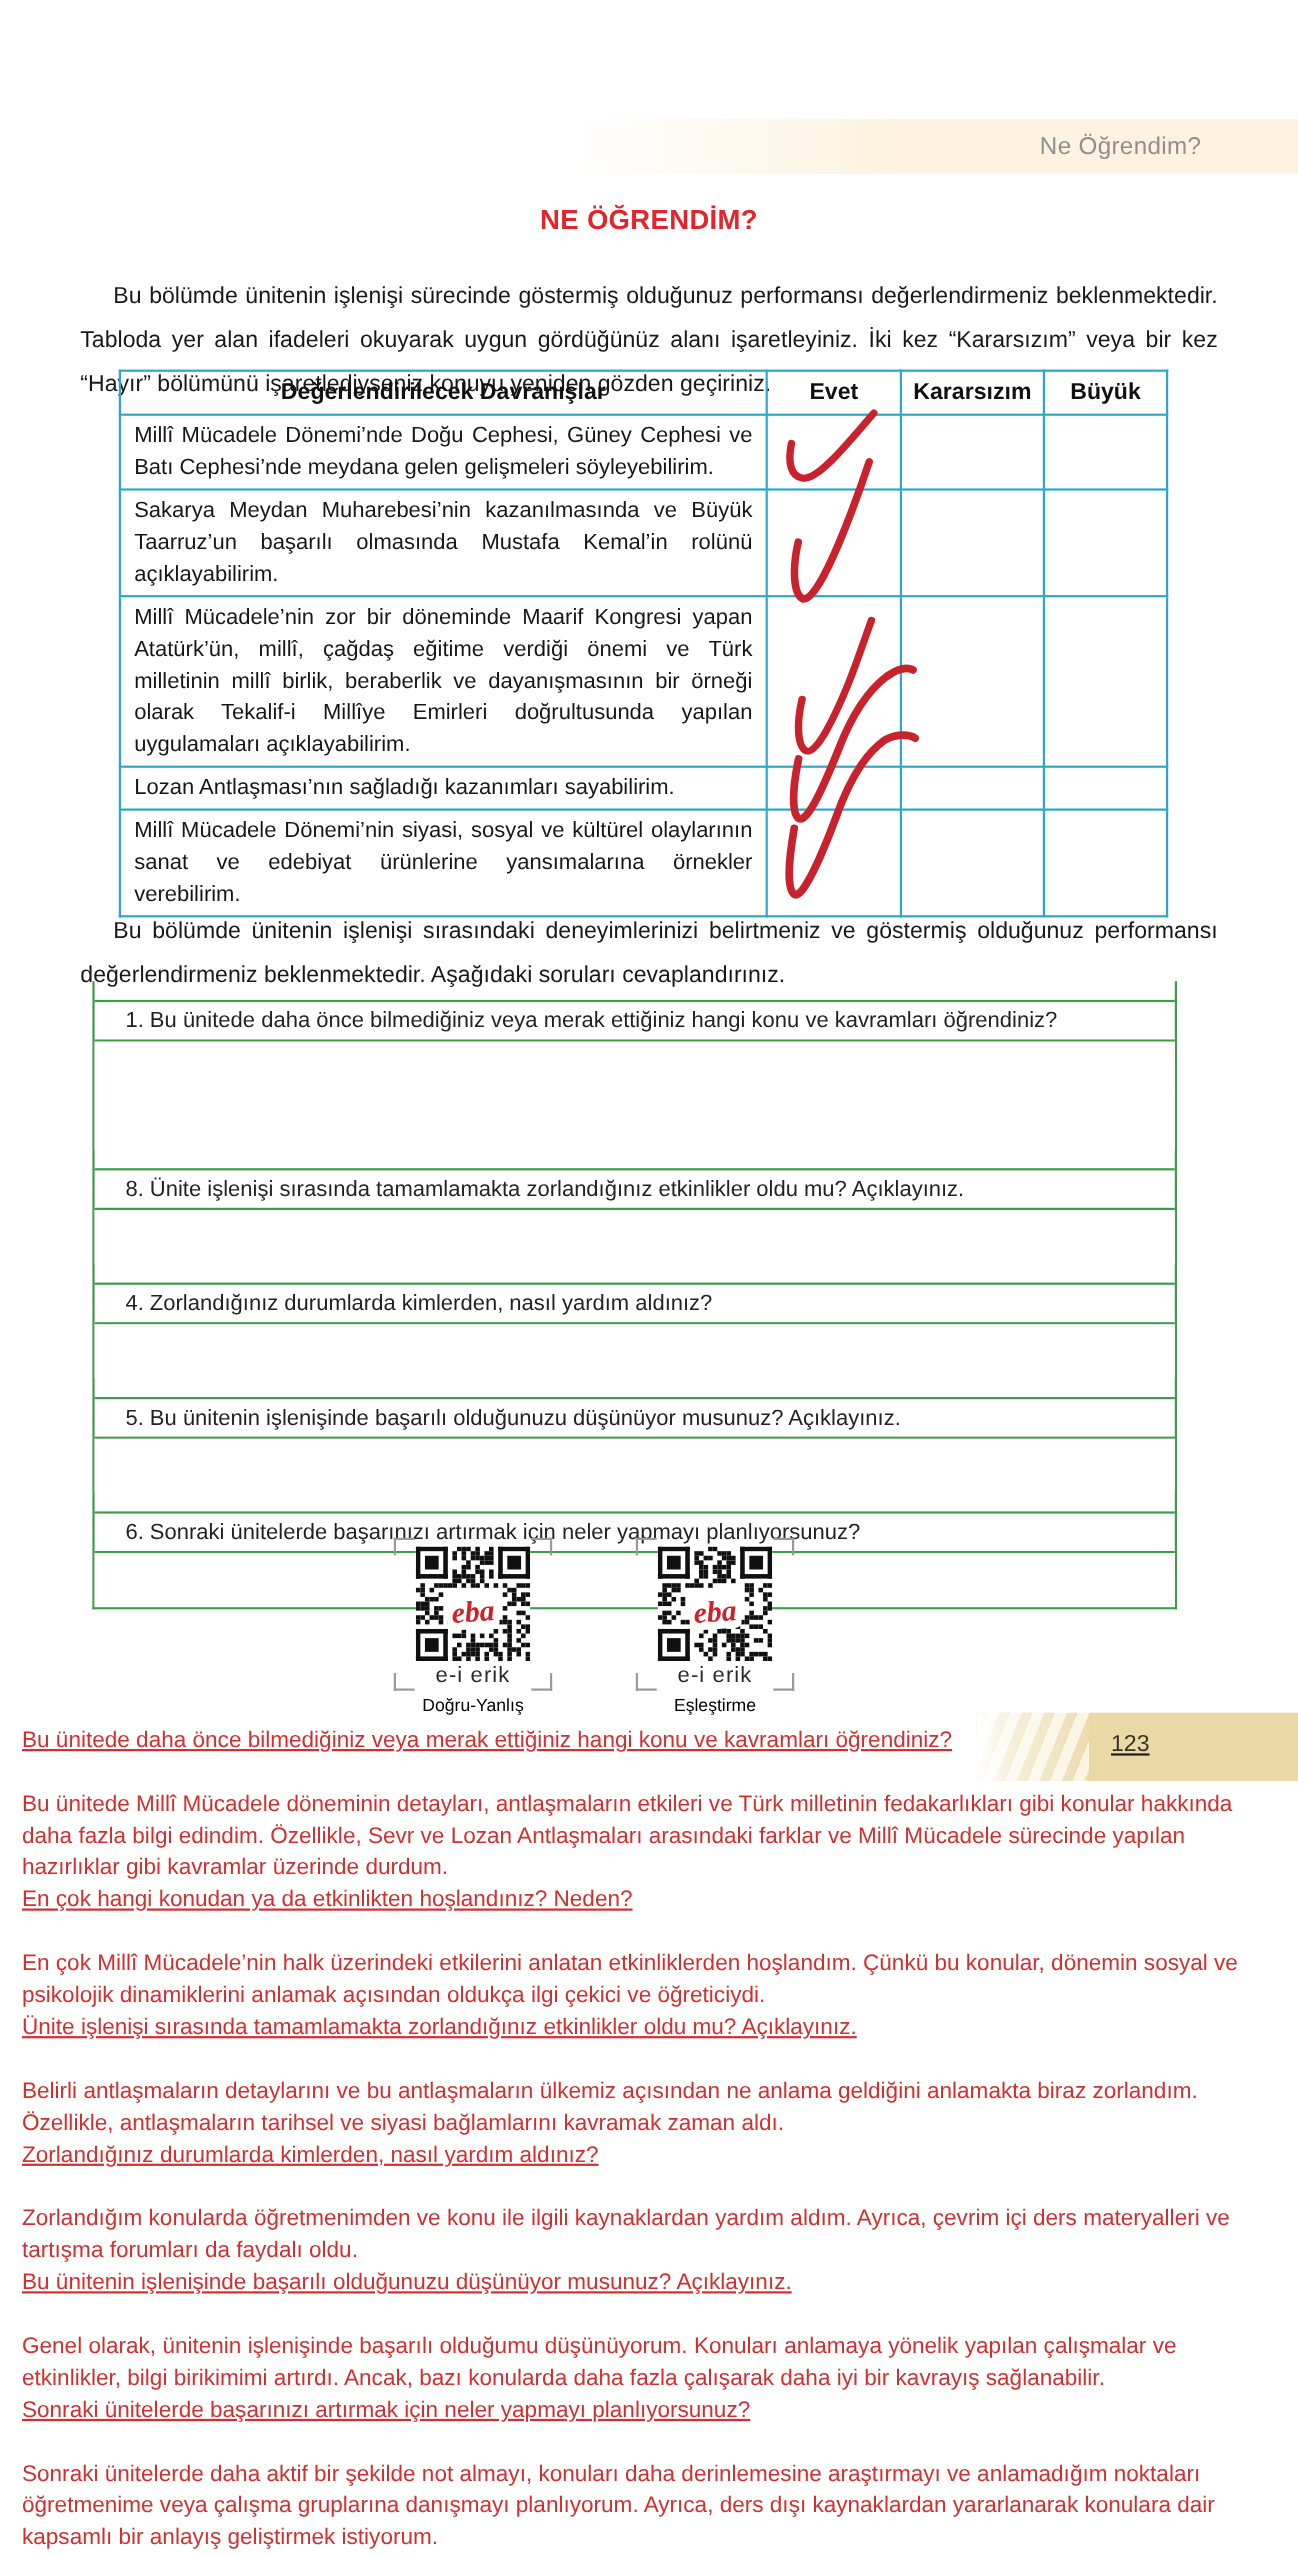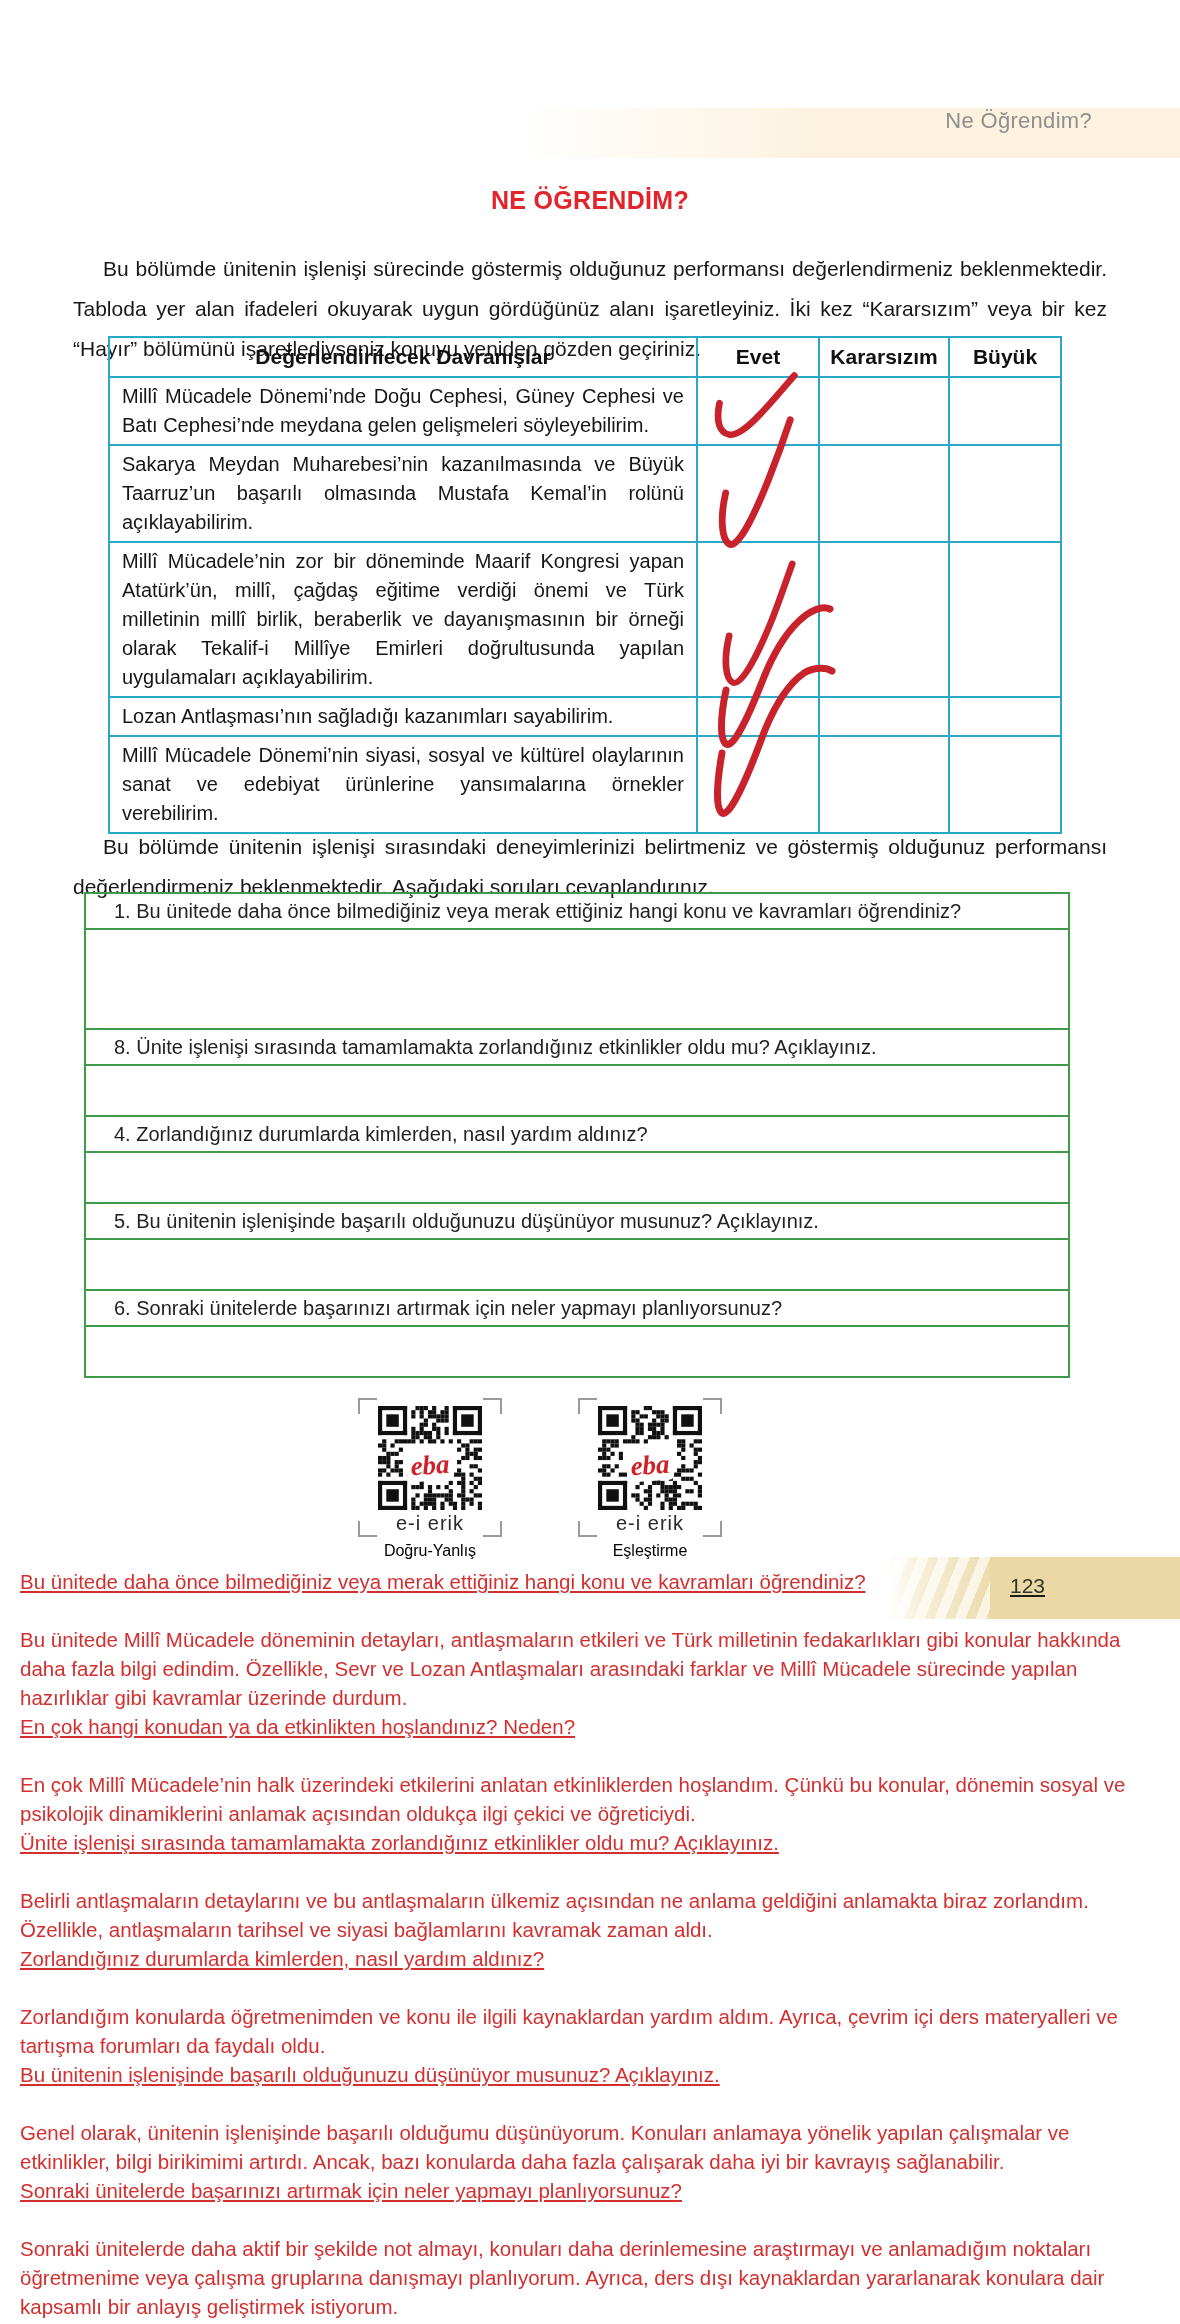--- a/index.html
+++ b/index.html
@@ -4,21 +4,21 @@
 <style>
   html,body{margin:0;padding:0;}
   body{
     width:1180px;height:2324px;position:relative;overflow:hidden;
     background:#ffffff;font-family:"Liberation Sans",sans-serif;color:#1c1c1c;
   }
   
   .header-strip{
     position:absolute;top:108px;left:520px;right:0;height:50px;
     background:linear-gradient(to right, rgba(252,242,223,0) 0%, #fcf2df 45%);
-    display:flex;align-items:flex-start;justify-content:flex-end;
+    display:flex;align-items:center;justify-content:flex-end;
   }
   .header-strip .tab-label{color:#8f8f8f;font-size:22px;padding-right:88px;letter-spacing:.3px;}
   
   .page-title{
     position:absolute;top:186px;left:0;width:1180px;text-align:center;
     font-size:25px;font-weight:bold;color:#e2242b;letter-spacing:.3px;
   }
   .intro,.second-intro{
     position:absolute;left:73px;width:1034px;
     font-size:21px;line-height:40px;text-align:justify;text-indent:30px;color:#181818;
@@ -46,21 +46,21 @@
   .chk4{left:12px;top:-96px;width:126px;height:150px;}
   .chk5{left:10px;top:-78px;width:132px;height:162px;}
   
   .qbox{
     position:absolute;top:892px;left:84px;width:982px;
     border:2px solid #3f9b4a;border-top:none;
   }
   .q-label{
     border-top:2px solid #3f9b4a;border-bottom:2px solid #3f9b4a;
     font-size:20px;color:#222;padding:5px 8px 5px 28px;line-height:24px;
-    white-space:nowrap;overflow:hidden;
+    white-space:nowrap;overflow:hidden;margin-top:17px;
   }
   .q-answer{height:49px;background:#fff;}
   
   .qr-row{
     position:absolute;top:1398px;left:0;width:1180px;
     display:flex;justify-content:center;gap:76px;transform:translateX(-50px);
   }
   .qr-block{display:flex;flex-direction:column;align-items:center;}
   .qr-frame{position:relative;padding:8px 20px 2px 20px;}
   .qr-frame svg.qr{display:block;width:104px;height:104px;background:#fff;}

